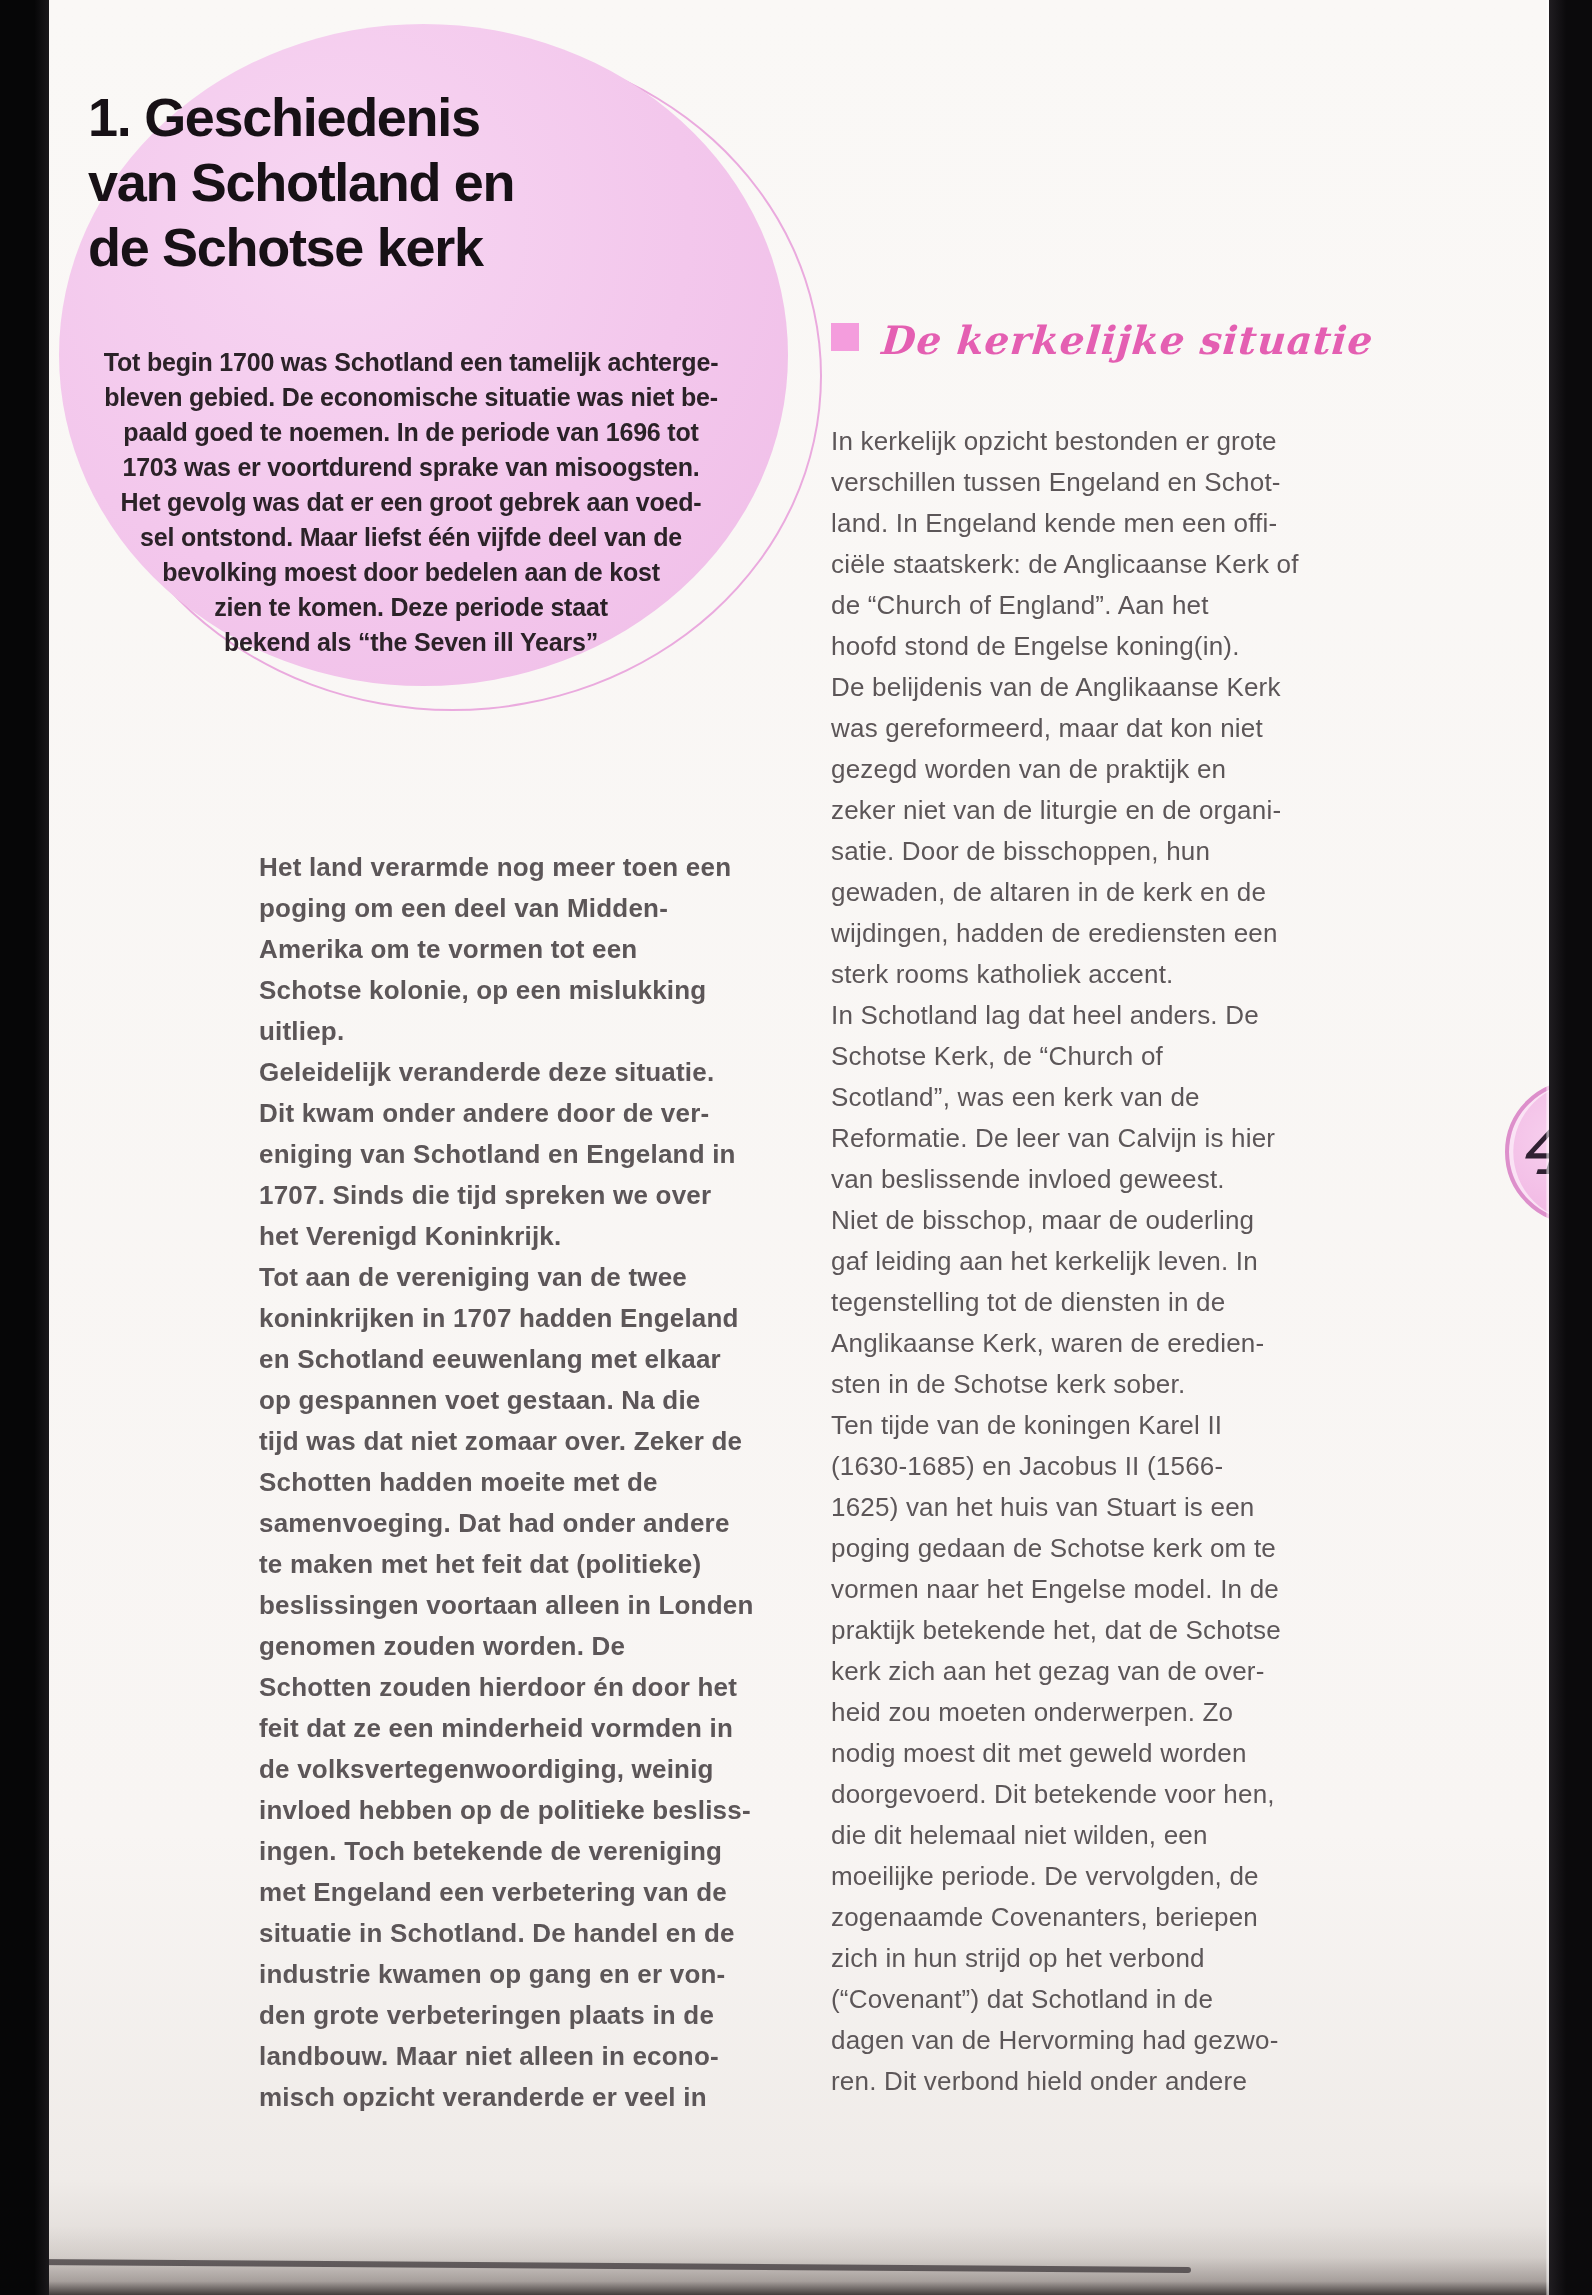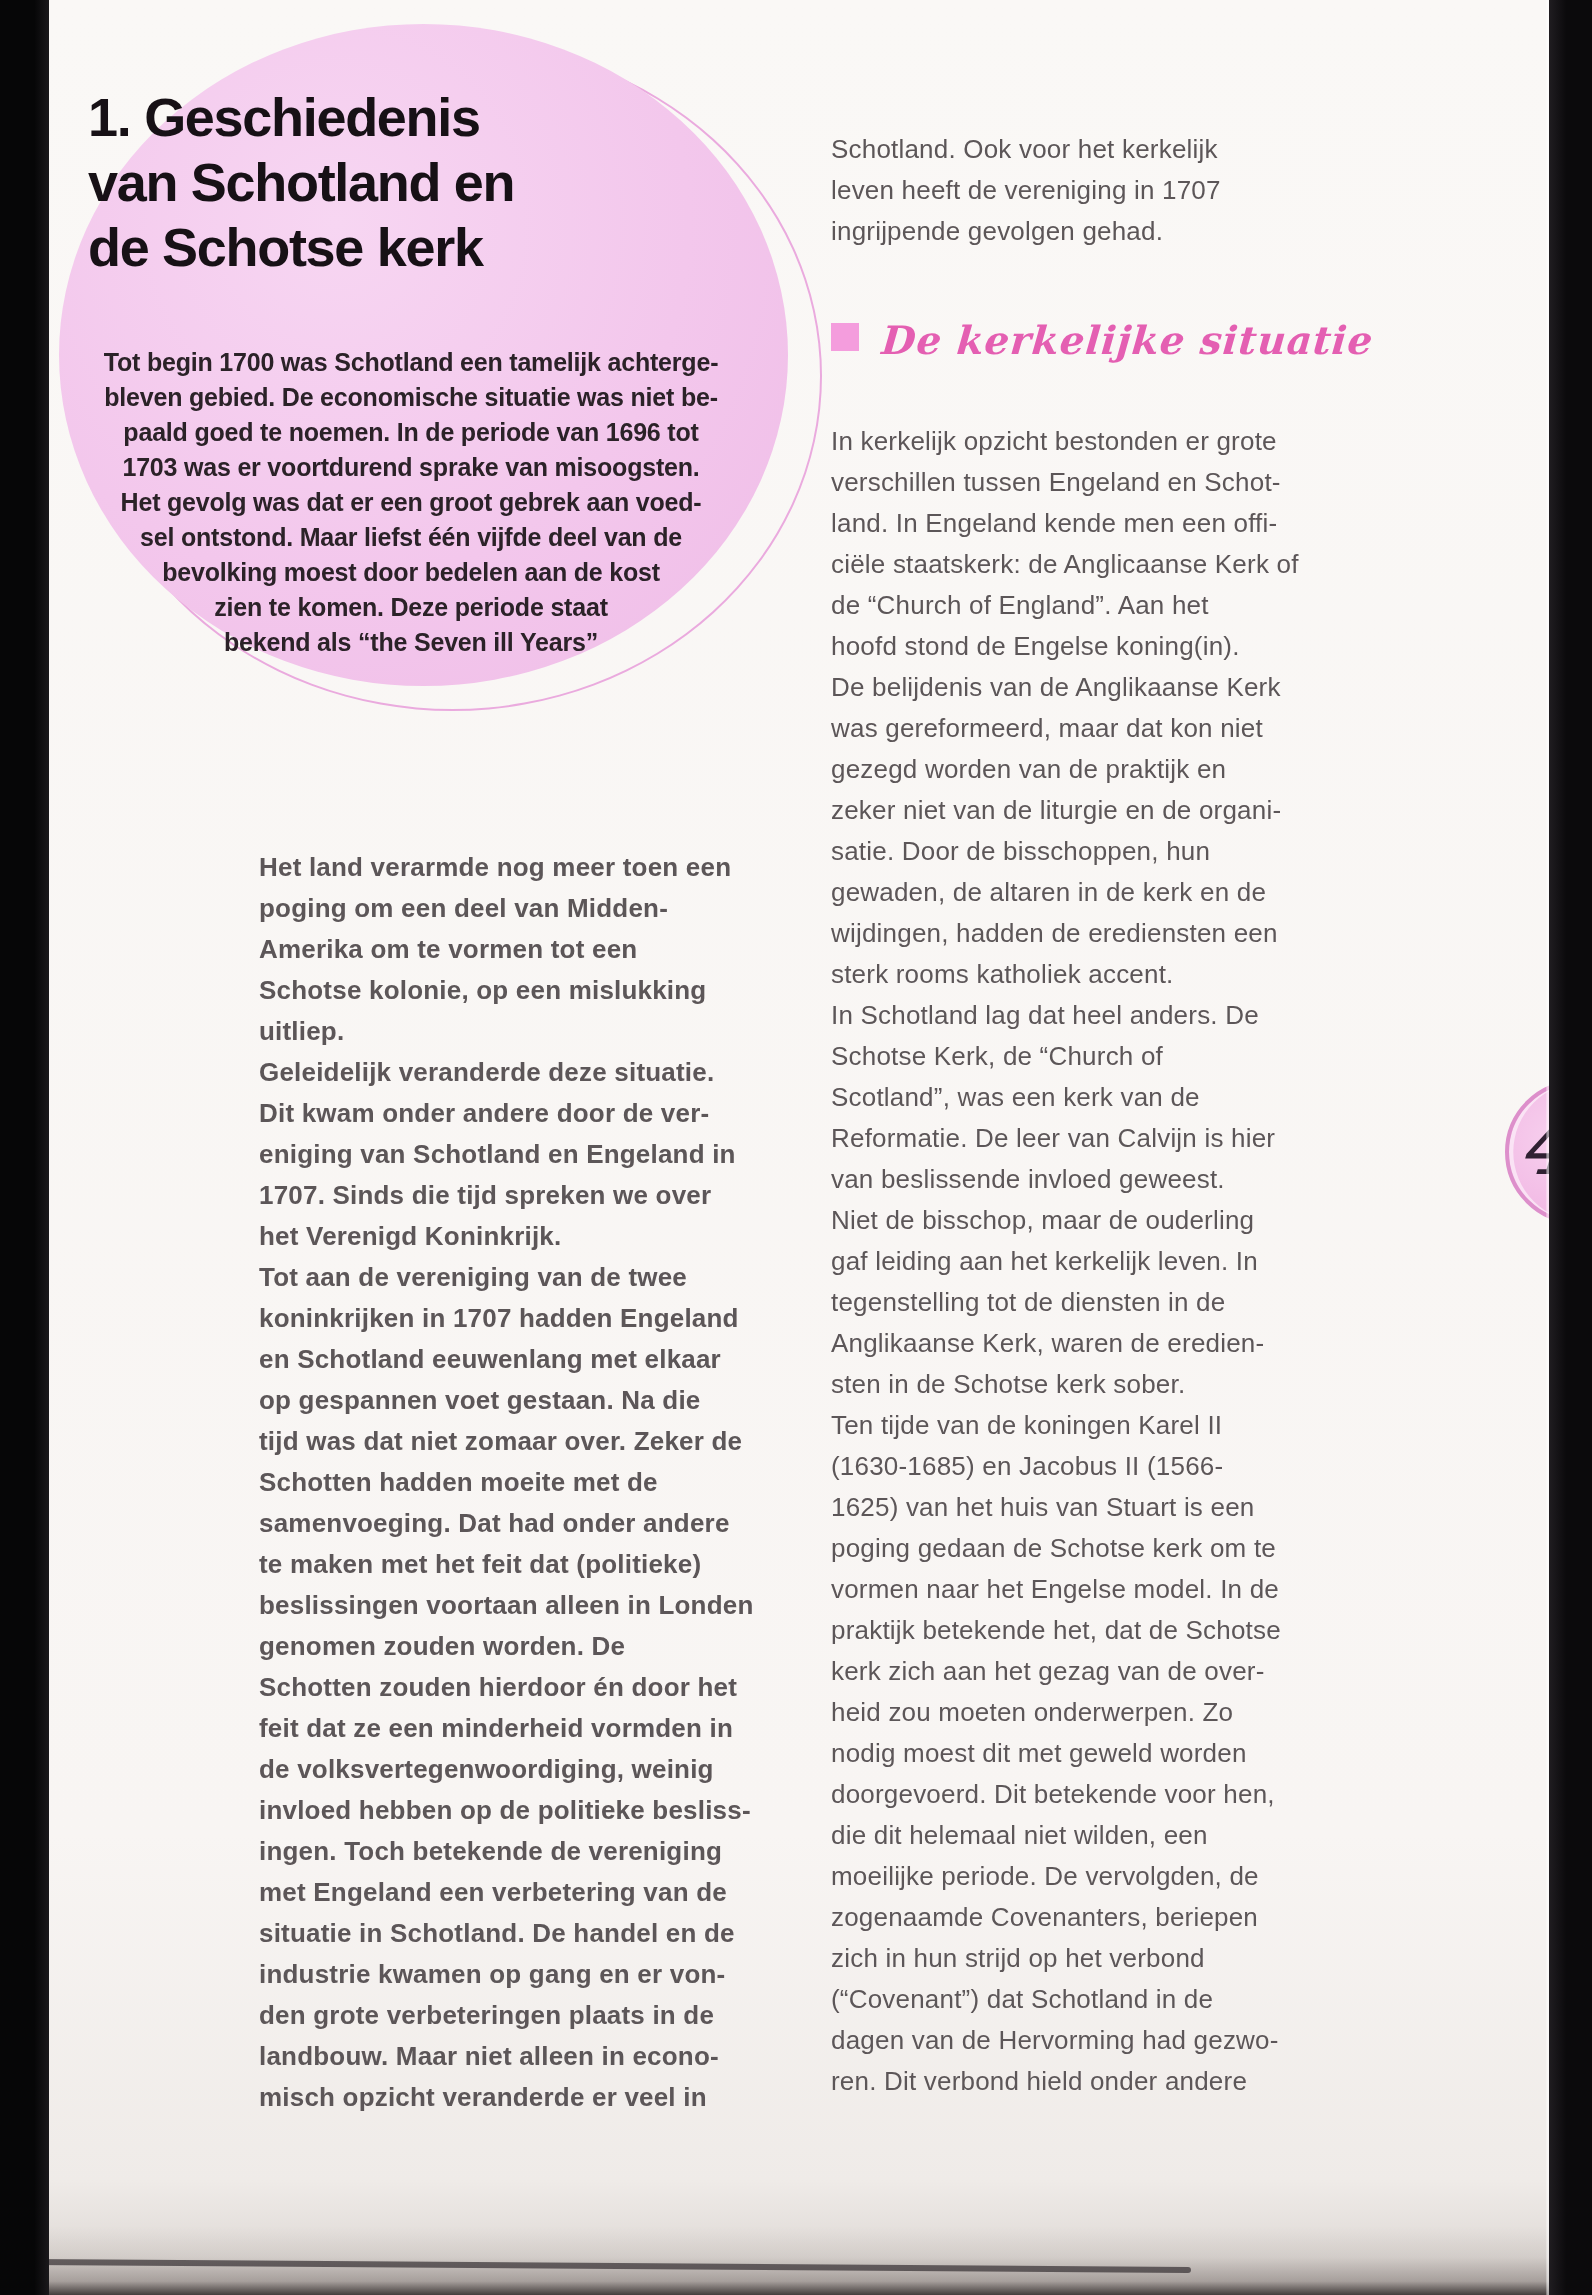--- a/index.html
+++ b/index.html
@@ -129,23 +129,20 @@
 de volksvertegenwoordiging, weinig
 invloed hebben op de politieke besliss-
 ingen. Toch betekende de vereniging
 met Engeland een verbetering van de
 situatie in Schotland. De handel en de
 industrie kwamen op gang en er von-
 den grote verbeteringen plaats in de
 landbouw. Maar niet alleen in econo-
 misch opzicht veranderde er veel in</p>
 
-  <p class="bodytext right-cont" style="margin:0;">Schotland. Ook voor het kerkelijk
-leven heeft de vereniging in 1707
-ingrijpende gevolgen gehad.</p>
 
   <div class="section-head">
     <span class="bullet-square"></span>
     <span class="script-heading">De kerkelijke situatie</span>
   </div>
 
   <p class="bodytext right-col" style="margin:0;">In kerkelijk opzicht bestonden er grote
 verschillen tussen Engeland en Schot-
 land. In Engeland kende men een offi-
 ciële staatskerk: de Anglicaanse Kerk of

